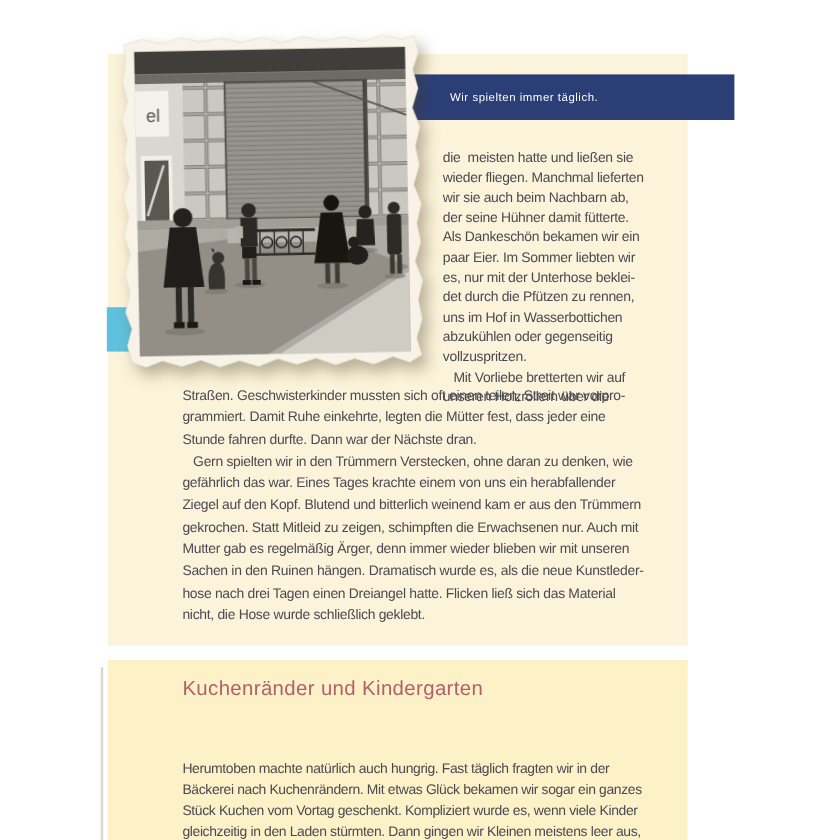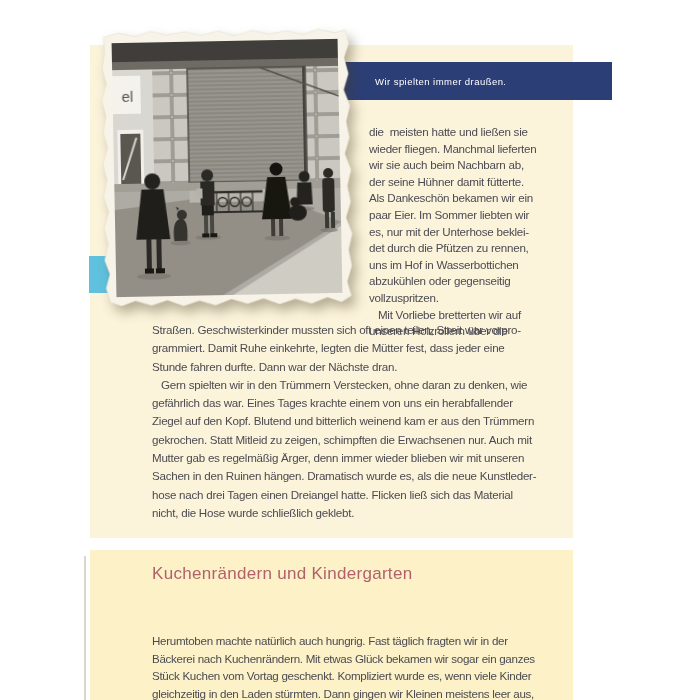--- a/index.html
+++ b/index.html
@@ -62,21 +62,21 @@
 </head>
 <body>
 
 <div class="screen">
 
   <div class="panel-top"></div>
   <div class="panel-bottom"></div>
   <div class="page-edge"></div>
 
   <div class="banner">
-    <span class="banner-label">Wir spielten immer draußen.</span>
+    <span class="banner-label">Wir spielten immer täglich.</span>
   </div>
 
   <div class="tab-blue"></div>
 
   <div class="photo">
     <svg width="252" height="280" viewBox="0 0 252 280">
       <defs>
         <clipPath id="inner">
             <rect x="13" y="13" width="226" height="254"></rect>
           </clipPath>
@@ -213,20 +213,20 @@
 Stunde fahren durfte. Dann war der Nächste dran.
    Gern spielten wir in den Trümmern Verstecken, ohne daran zu denken, wie
 gefährlich das war. Eines Tages krachte einem von uns ein herabfallender
 Ziegel auf den Kopf. Blutend und bitterlich weinend kam er aus den Trümmern
 gekrochen. Statt Mitleid zu zeigen, schimpften die Erwachsenen nur. Auch mit
 Mutter gab es regelmäßig Ärger, denn immer wieder blieben wir mit unseren
 Sachen in den Ruinen hängen. Dramatisch wurde es, als die neue Kunstleder-
 hose nach drei Tagen einen Dreiangel hatte. Flicken ließ sich das Material
 nicht, die Hose wurde schließlich geklebt.</div>
 
-  <div class="section-heading">Kuchenrändern und Kindergarten</div>
+  <div class="section-heading">Kuchenränder und Kindergarten</div>
   <div class="txt section-body">Herumtoben machte natürlich auch hungrig. Fast täglich fragten wir in der
 Bäckerei nach Kuchenrändern. Mit etwas Glück bekamen wir sogar ein ganzes
 Stück Kuchen vom Vortag geschenkt. Kompliziert wurde es, wenn viele Kinder
 gleichzeitig in den Laden stürmten. Dann gingen wir Kleinen meistens leer aus,
 weil uns die Größeren einfach zur Seite schubsten.</div>
 
 </div>
 
 </body></html>

